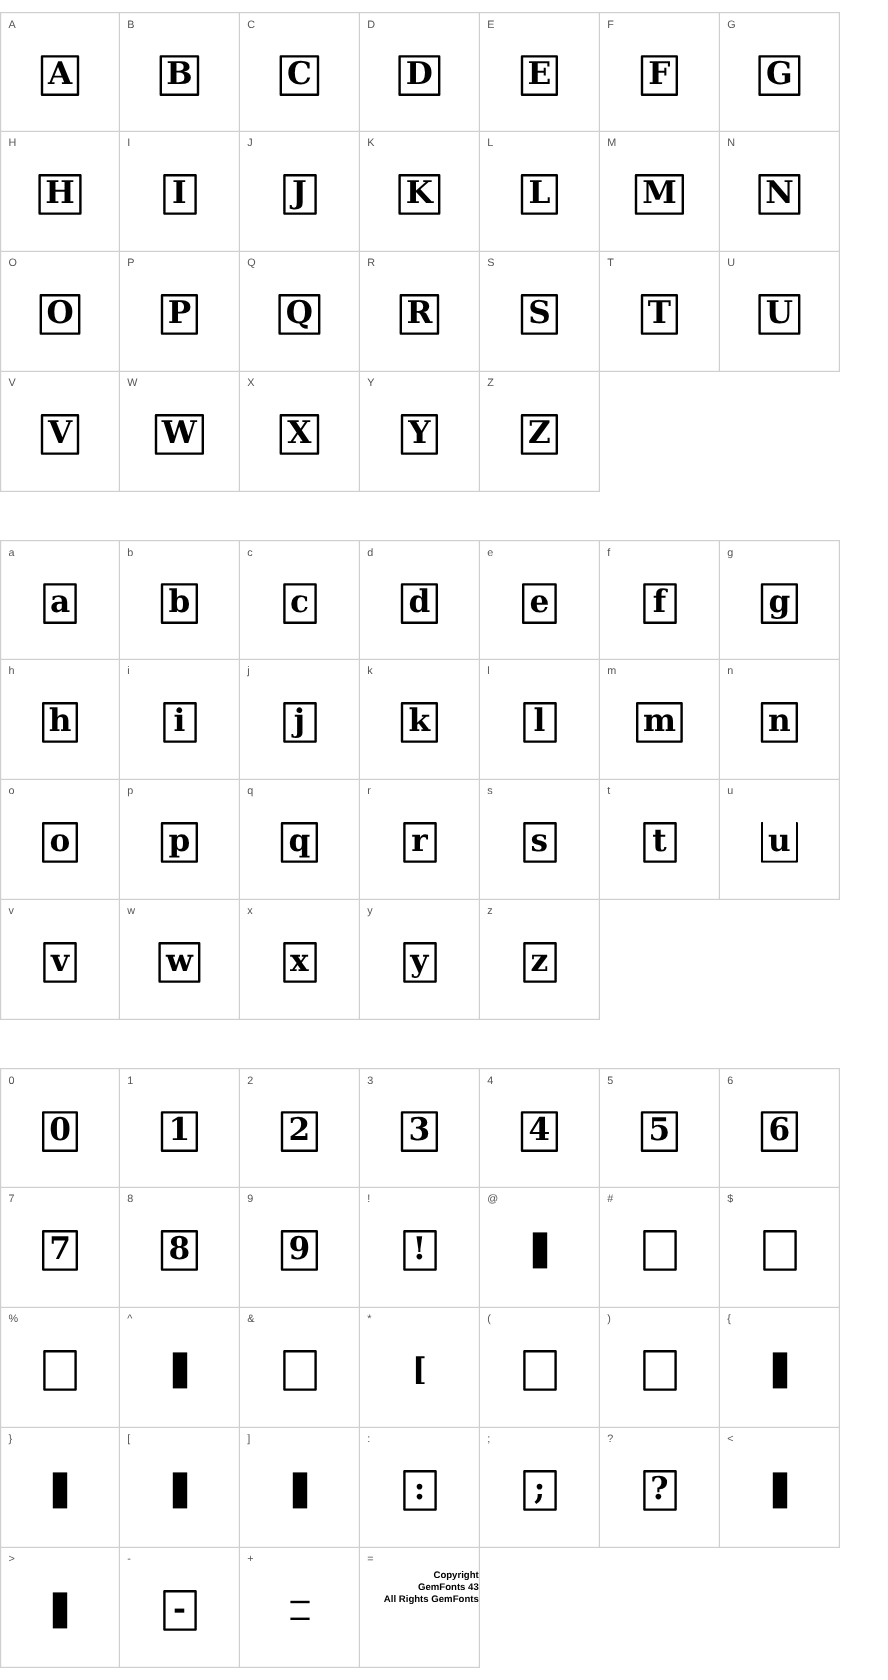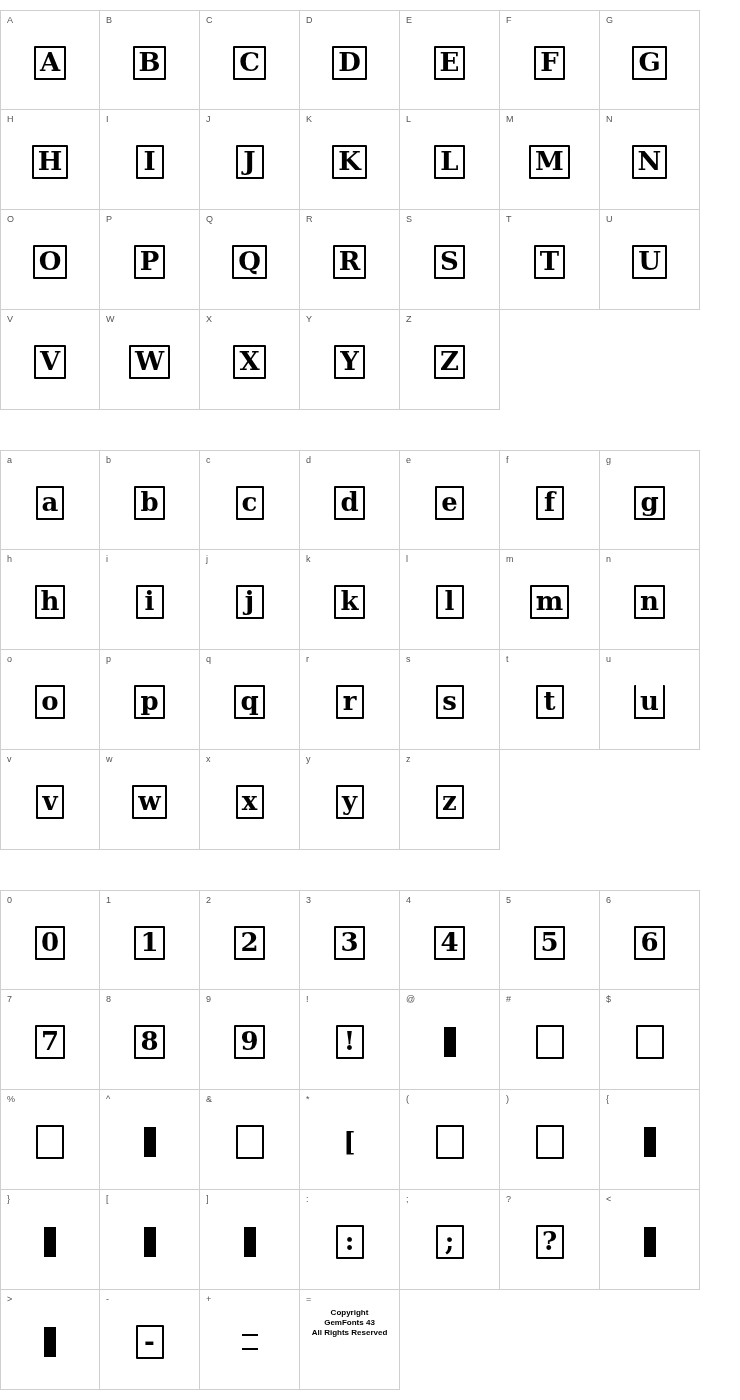--- a/index.html
+++ b/index.html
@@ -100,21 +100,21 @@
   }
   .glyph .bracket {
     font-family: "DejaVu Serif", serif;
     font-size: 26px;
   }
   .copyright {
     position: absolute;
     left: 0;
     right: 0;
     top: 18px;
-    text-align: center;
+    text-align: right;
     font-family: "Liberation Sans", sans-serif;
     font-size: 8px;
     font-weight: bold;
     line-height: 10px;
     color: #000000;
   }
   .spacer-sm { height: 10px; }
   .spacer-lg { height: 40px; }
 </style>
 </head>
@@ -633,21 +633,21 @@
             <div class="cell-label">+</div>
             <div class="glyph">
               <span class="dbl-dash"></span>
             </div>
           </div>
           <div class="cell">
             <div class="cell-label">=</div>
             <div class="copyright">
               <div>Copyright</div>
               <div>GemFonts 43</div>
-              <div>All Rights Reserved</div>
+              <div>All Rights GemFonts</div>
             </div>
           </div>
           <div class="cell empty"></div>
           <div class="cell empty"></div>
           <div class="cell empty"></div>
         </div>
       </div>
     </div>
 </div>
 

